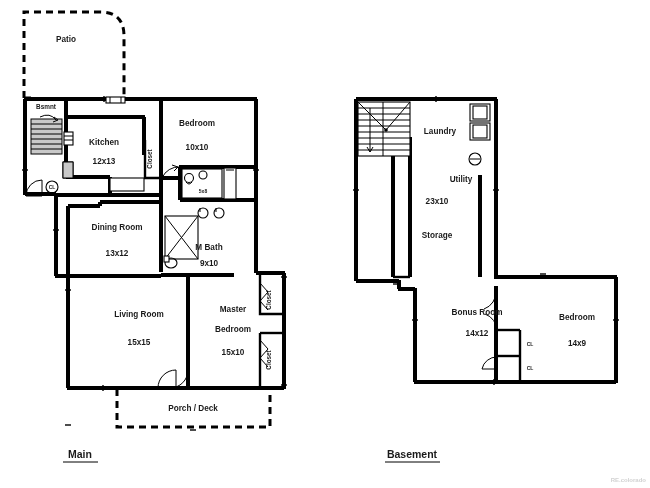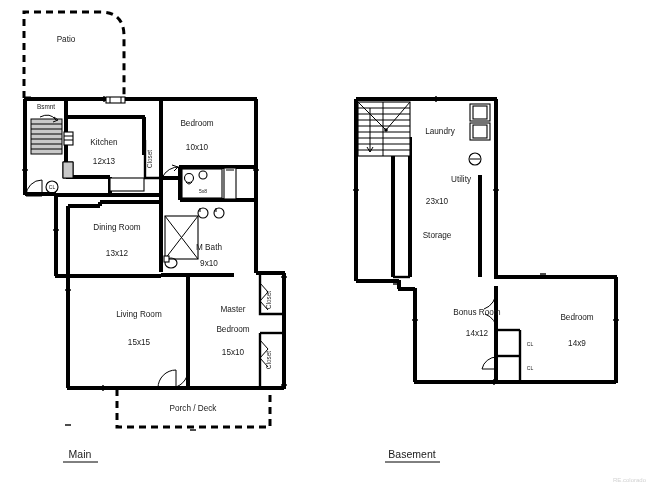--- a/index.html
+++ b/index.html
@@ -15,20 +15,21 @@
     overflow: hidden;
     font-family: "Liberation Sans", sans-serif;
     color: #000000;
   }
   #plan-root {
     position: absolute;
     left: 0;
     top: 0;
     width: 650px;
     height: 488px;
+    font-weight: bold;
   }
   svg.floorplan-svg {
     display: block;
     width: 650px;
     height: 488px;
   }
   .wall      { stroke: #000000; stroke-width: 4;   fill: none; stroke-linecap: butt; }
   .wall-thin { stroke: #000000; stroke-width: 2.4; fill: none; stroke-linecap: butt; }
   .hair      { stroke: #000000; stroke-width: 1;   fill: none; }
   .dash      { stroke: #000000; stroke-width: 3;   fill: none; stroke-dasharray: 7 5; stroke-linecap: butt; }

